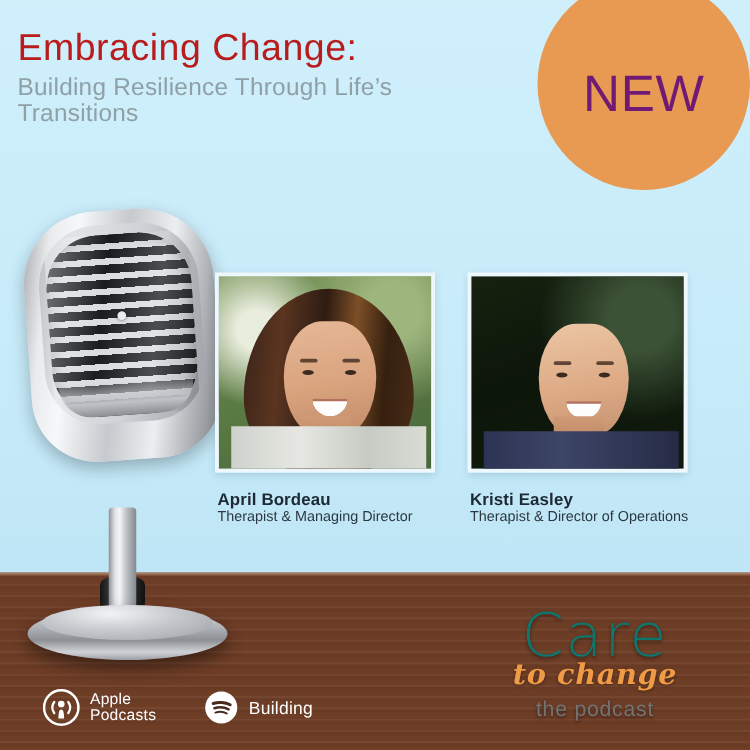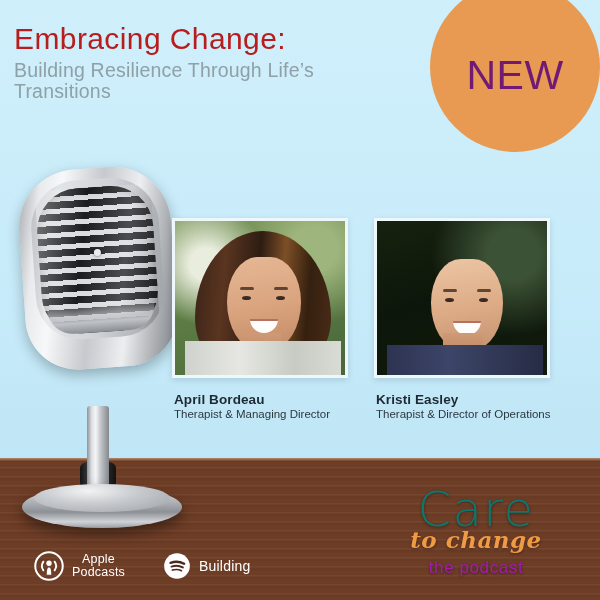--- a/index.html
+++ b/index.html
@@ -176,27 +176,27 @@
     font-weight:300;font-size:48px;line-height:44px;color:#0f766e;letter-spacing:1.5px;
     text-shadow:0 1px 3px rgba(0,0,0,.45);
   }
   .logo-tochange{
     font-family:"DejaVu Serif", serif;
     font-style:italic;font-weight:700;font-size:23px;line-height:34px;
     color:#ef9a45;letter-spacing:.5px;margin-top:-8px;
     text-shadow:0 1px 3px rgba(0,0,0,.40);
   }
   .logo-podcast{
-    font-size:17px;line-height:19px;color:#a21caf;font-weight:400;letter-spacing:.6px;
+    font-size:17px;line-height:19px;color:#737373;font-weight:400;letter-spacing:.6px;
     margin-top:1px;text-shadow:0 1px 3px rgba(0,0,0,.45);
   }
 
   
   .platforms{position:absolute;left:34px;top:551px;z-index:6;display:flex;align-items:center;gap:38px;}
-  .plat{display:flex;align-items:center;gap:8px;text-align:center;}
+  .plat{display:flex;align-items:center;gap:8px;}
   .plat-label{color:#ffffff;font-size:14px;line-height:15px;letter-spacing:.2px;}
   .plat-label.two{font-size:12.5px;line-height:13.5px;}
 
   .ico{flex:none;display:block;}
 </style>
 </head>
 <body>
 
 <div id="stage">
 

